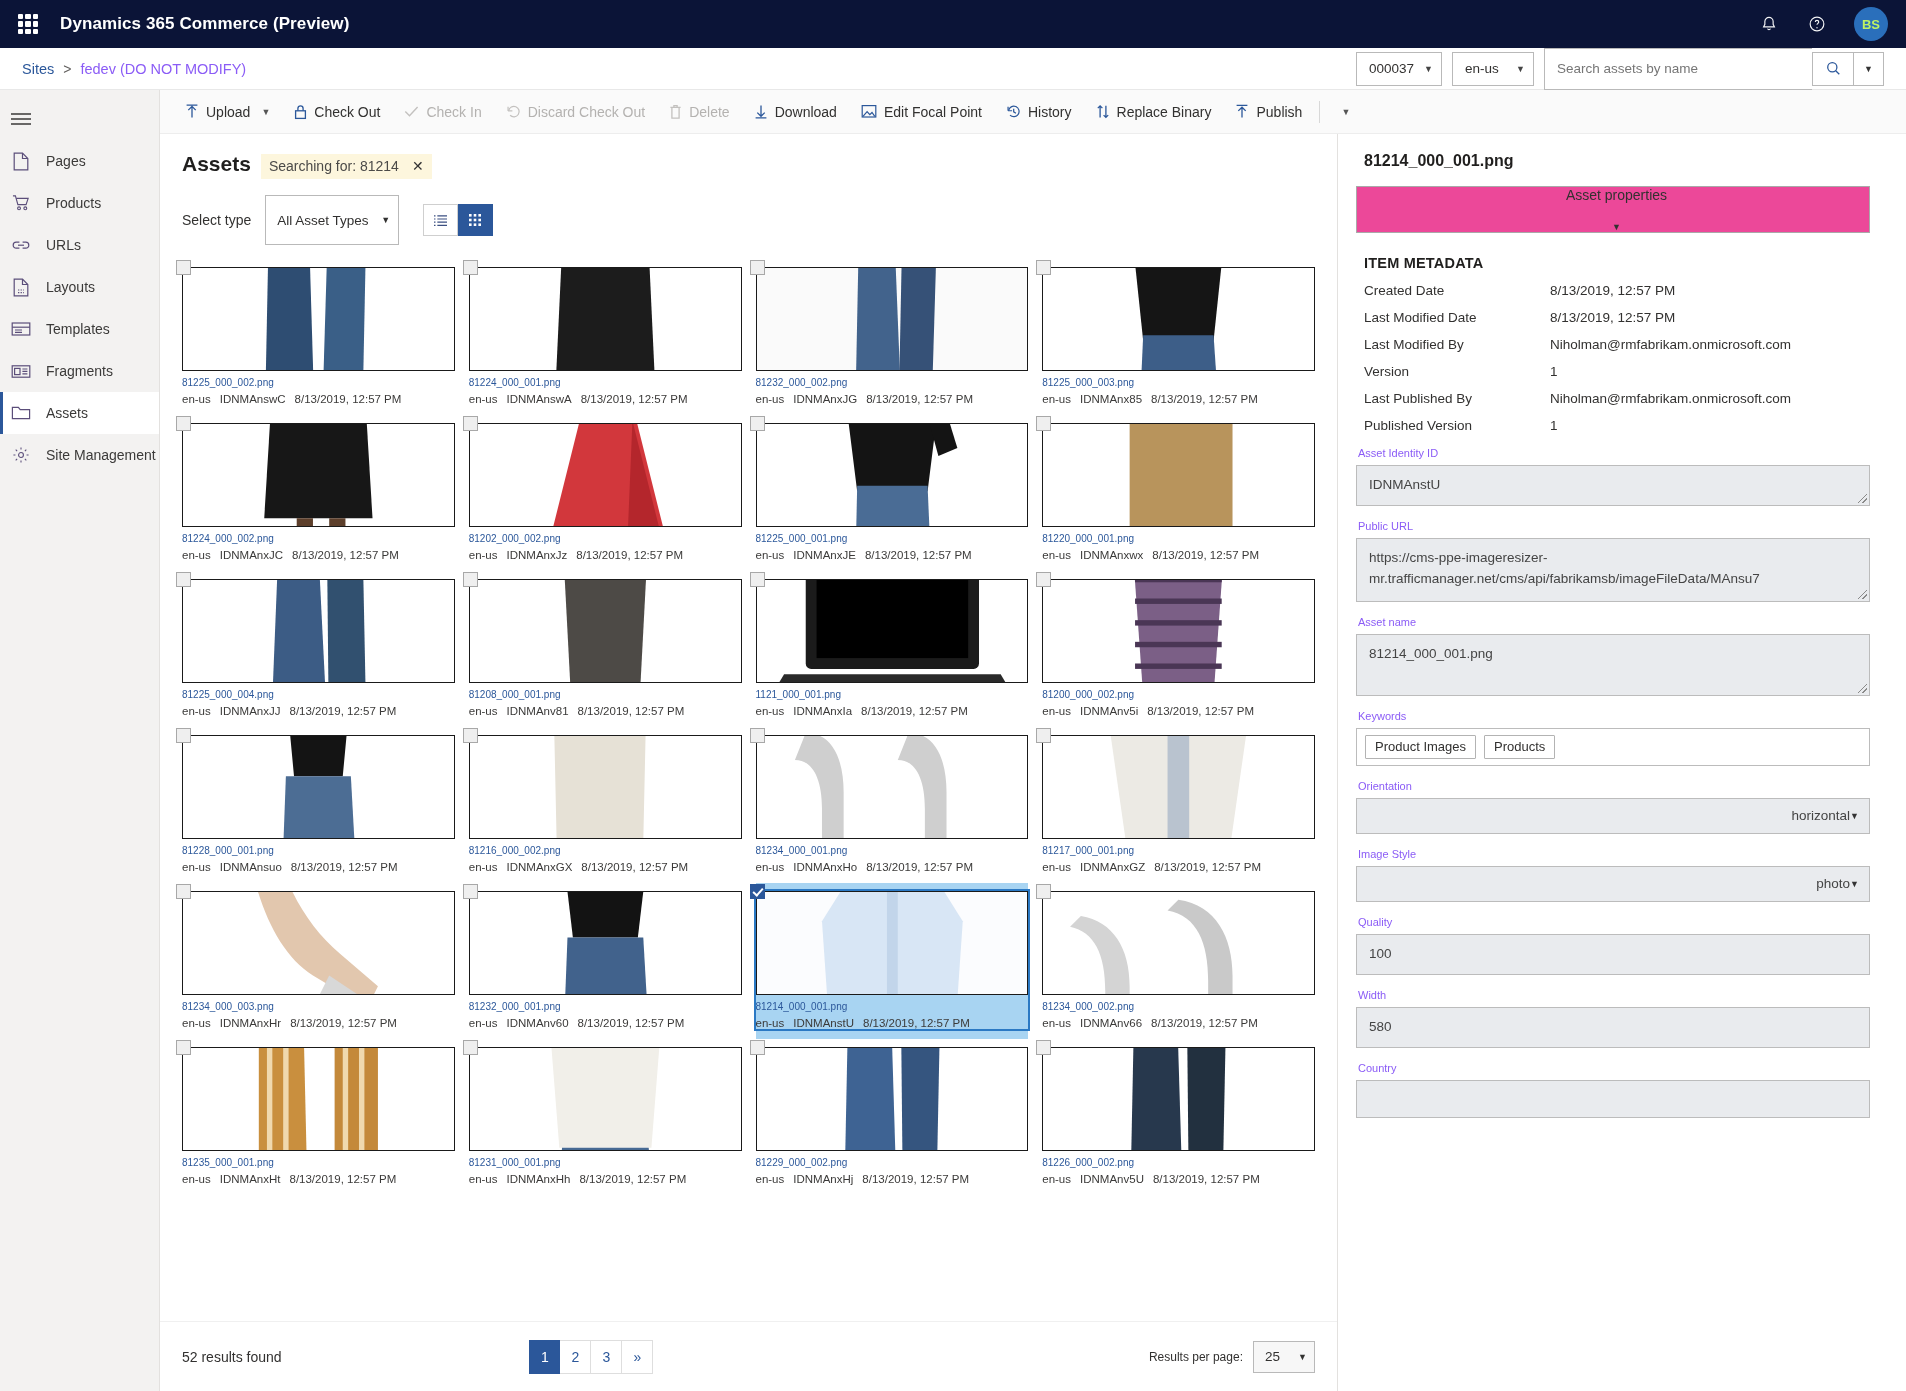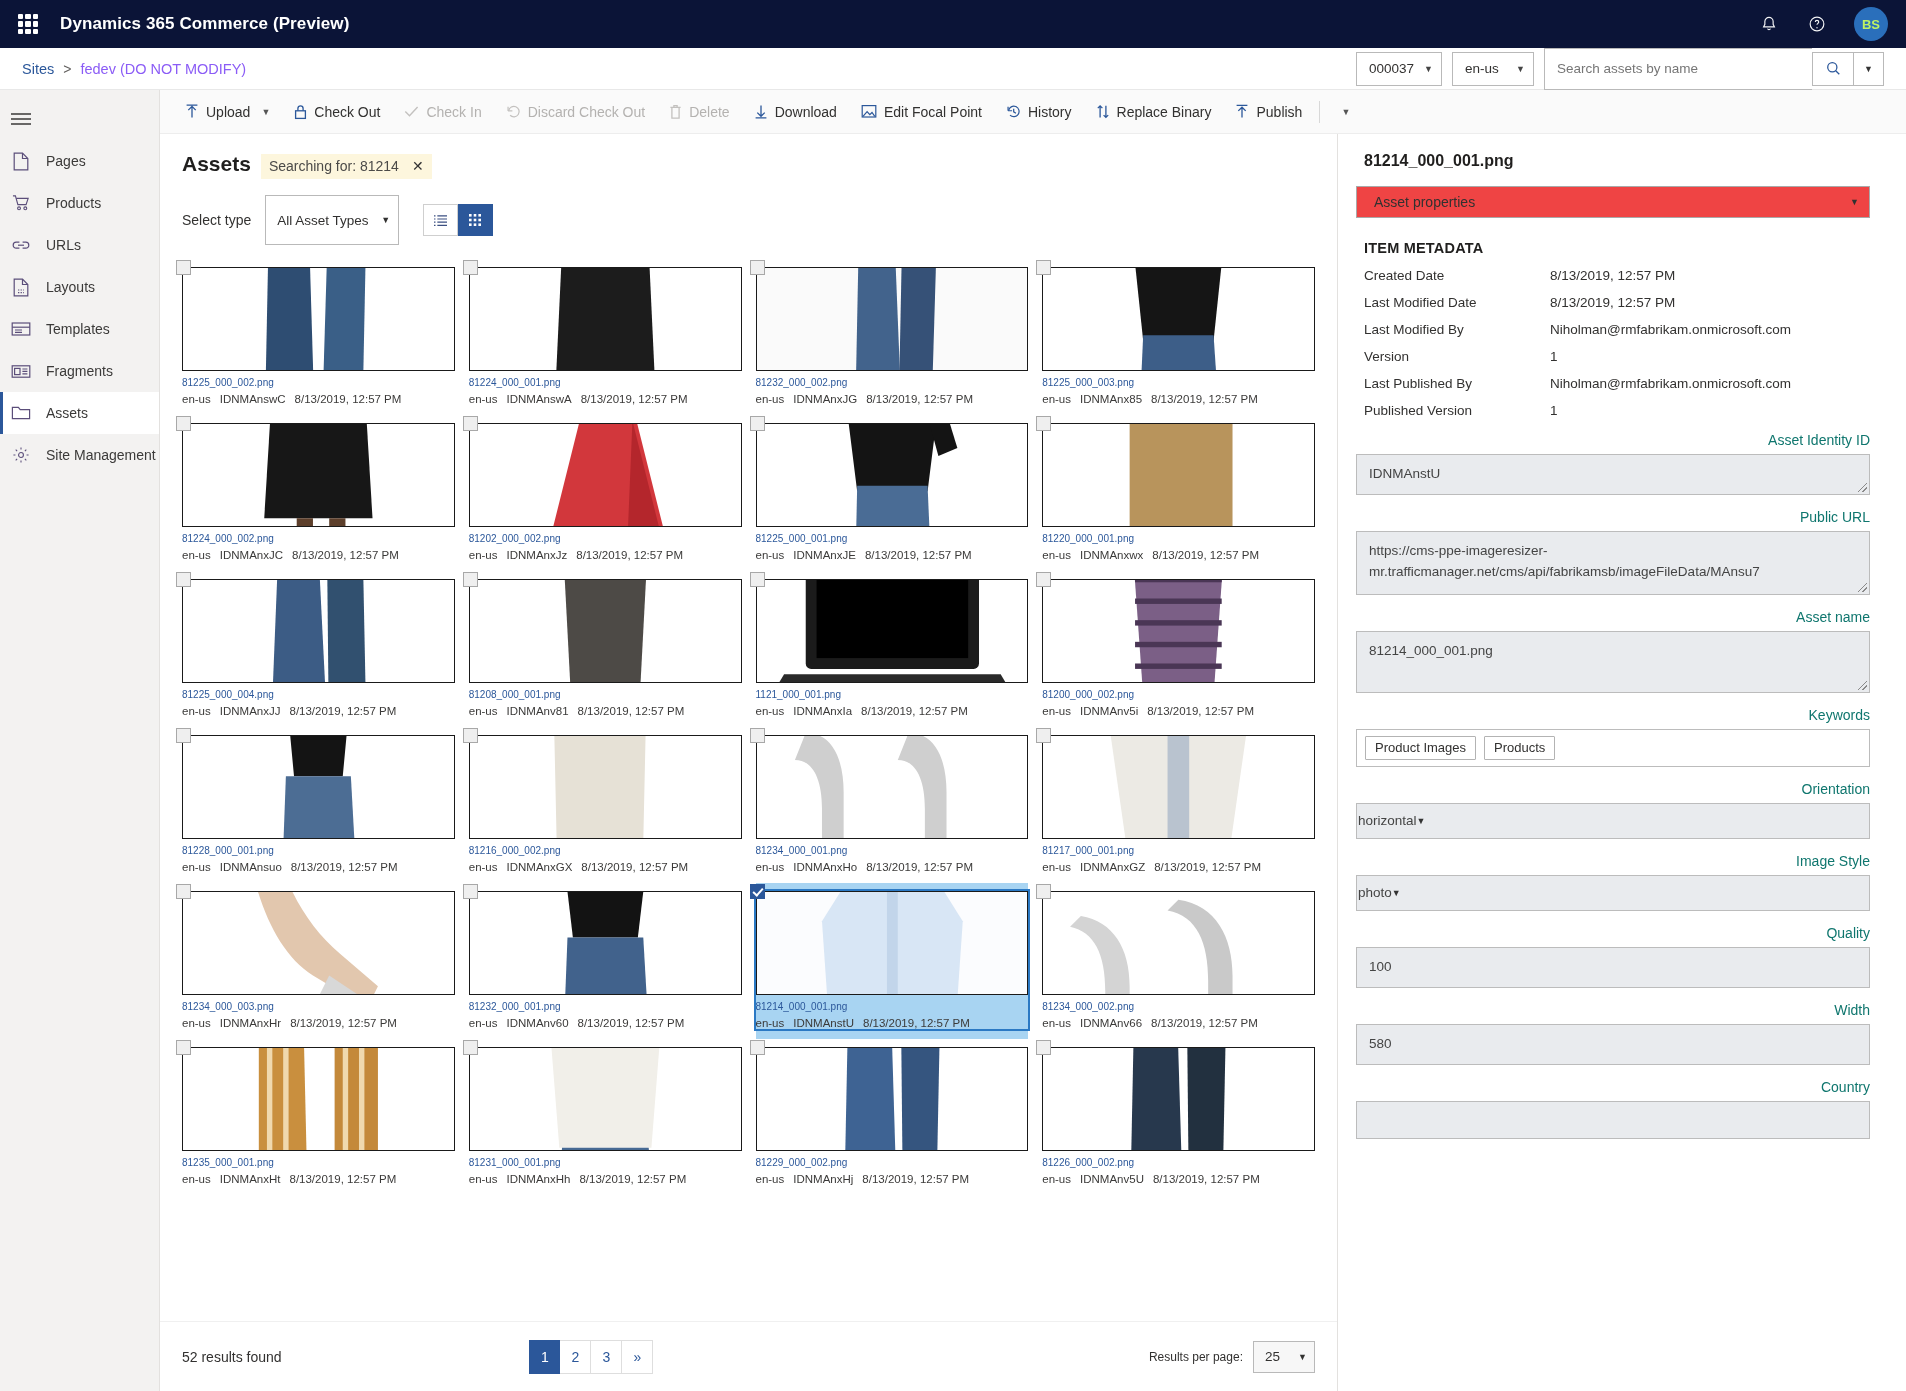--- a/index.html
+++ b/index.html
@@ -193,48 +193,49 @@
   }
   .rpp-sel .car { font-size: 9px; }
 
   
   .detail {
     width: 568px; flex: 0 0 568px; background: #fff;
     padding: 18px 36px 0 18px; overflow: hidden;
   }
   .d-title { font-size: 16px; font-weight: 600; color: #201f1e; padding-left: 8px; margin-bottom: 16px;}
   .d-select {
-    height: 32px; border: 1px solid #a9a9a9; background: #ef4444;
+    height: 47px; border: 1px solid #a9a9a9; background: #ec4899;
     display: flex; align-items: center; justify-content: space-between;
     padding: 0 10px 0 17px; font-size: 14px; color: #323130; cursor: pointer;
     margin-bottom: 22px;
+    flex-direction: column;
   }
   .d-select .car { font-size: 9px; }
   .d-sec { font-size: 14.5px; font-weight: 600; color: #201f1e; padding-left: 8px; margin-bottom: 12px; letter-spacing:.2px;}
   .md-row { display: flex; padding-left: 8px; margin-bottom: 12px; font-size: 13.5px; color: #323130;}
   .md-k { width: 186px; flex: 0 0 186px; }
   .md-v { flex: 1 1 auto; }
   .fld { margin-top: 14px; }
-  .fld-lbl { font-size: 14px; color: #0f766e; margin-bottom: 6px; padding-left: 2px; text-align: right;}
+  .fld-lbl { font-size: 11px; color: #8b5cf6; margin-bottom: 6px; padding-left: 2px;}
   .fld-box {
     background: #e9ebee; border: 1px solid #bcbcbc; padding: 9px 12px;
     font-size: 13.5px; color: #444; position: relative; line-height: 1.55;
   }
   .fld-box.grip::after {
     content:''; position: absolute; right: 2px; bottom: 2px; width: 9px; height: 9px;
     background:
       linear-gradient(135deg, transparent 46%, #8a8a8a 46%, #8a8a8a 54%, transparent 54%),
       linear-gradient(135deg, transparent 72%, #8a8a8a 72%, #8a8a8a 80%, transparent 80%);
   }
   .fld-box.h-url { min-height: 64px; }
   .fld-box.h-name { min-height: 62px; }
   .fld-box.h-attr { min-height: 42px; }
   .fld-sel {
     background: #e9ebee; border: 1px solid #bcbcbc; height: 36px;
-    display: flex; align-items: center; justify-content: flex-start;
+    display: flex; align-items: center; justify-content: flex-end;
     padding: 0 10px 0 1px; font-size: 13.5px; color: #444; cursor: pointer;
   }
   .fld-sel .car { font-size: 9px; color:#333; }
   .kw-box {
     border: 1px solid #bcbcbc; background: #fff; padding: 6px 8px;
     display: flex; gap: 8px; align-items: center; min-height: 34px;
   }
   .kw {
     border: 1px solid #b3b3b3; background: #fff; padding: 3px 9px 4px 9px;
     font-size: 13px; color: #323130; cursor: pointer; border-radius: 1px;

